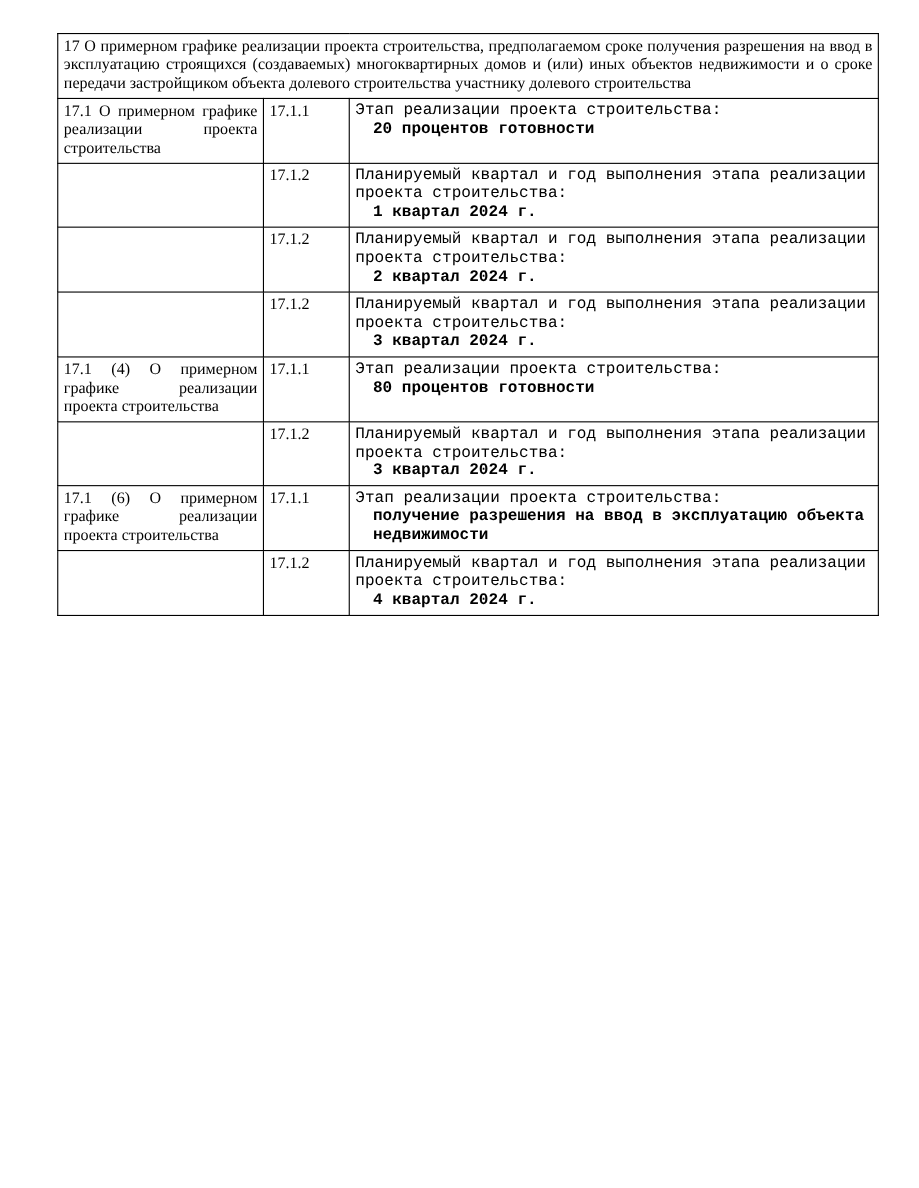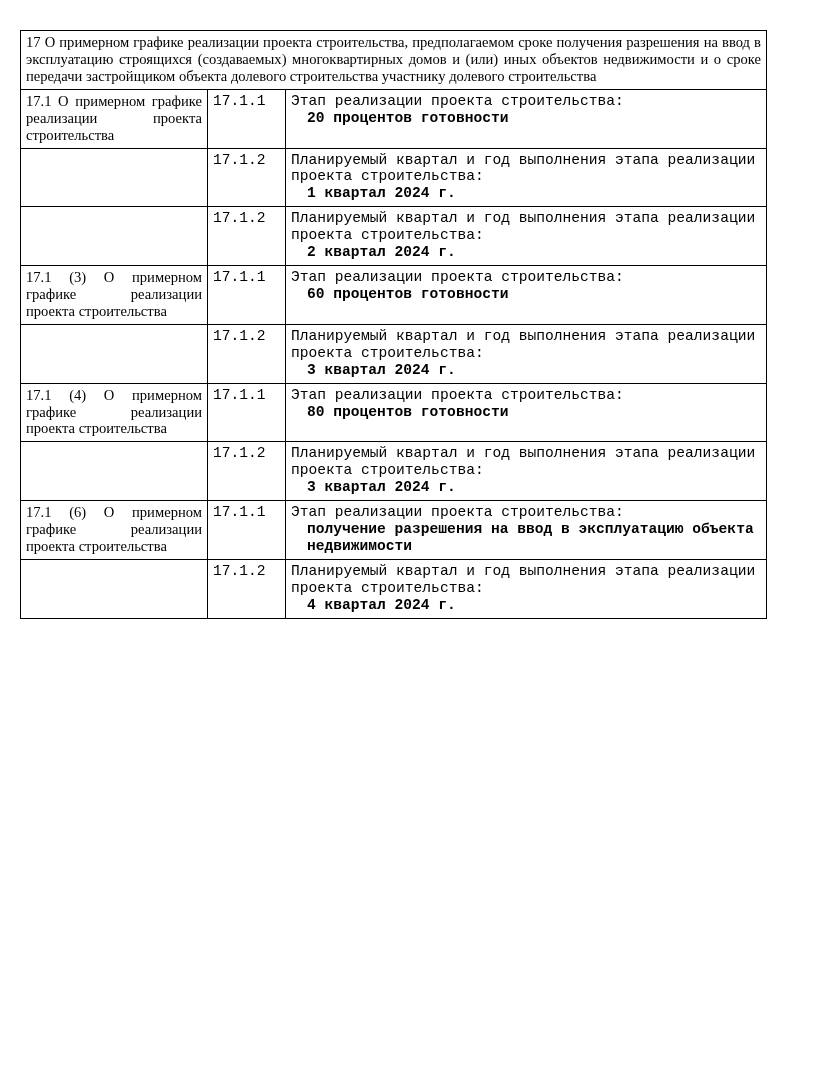--- a/index.html
+++ b/index.html
@@ -11,21 +11,21 @@
     width: 835px;
     height: 1080px;
     font-family: "Liberation Serif", serif;
     color: #000000;
   }
   .page {
     position: relative;
     width: 835px;
     height: 1080px;
     box-sizing: border-box;
-    padding: 30px 44px 0 20px;
+    padding: 30px 44px 0 52px;
   }
   table.doc-table {
     width: 747px;
     border-collapse: collapse;
     table-layout: fixed;
   }
   table.doc-table td {
     border: 1px solid #000000;
     vertical-align: top;
     padding: 3px 5px 4px 5px;
@@ -43,21 +43,20 @@
   .col-b { width: 78px; }
   .col-c { width: auto; }
   td.label-cell {
     text-align: justify;
     text-align-last: left;
     line-height: 1.17;
     padding-top: 4px;
   }
   td.code-cell {
     padding-top: 4px;
-    font-family: Liberation Mono, monospace;
   }
   td.value-cell {
     padding-top: 4px;
     font-family: Liberation Mono, monospace;
   }
   .val-line { display: block; }
   .val-bold { font-weight: bold; display: block; margin-left: 16px; }
   td.empty-cell { padding: 0; }
 </style>
 </head>
@@ -96,28 +95,20 @@
 
       <tr>
         <td class="label-cell empty-cell"></td>
         <td class="code-cell">17.1.2</td>
         <td class="value-cell">
           <span class="val-line">Планируемый квартал и год выполнения этапа реализации проекта строительства:</span>
           <span class="val-bold">2 квартал 2024 г.</span>
         </td>
       </tr>
 
-      <tr>
-        <td class="label-cell">17.1 (3) О примерном графике реализации проекта строительства</td>
-        <td class="code-cell">17.1.1</td>
-        <td class="value-cell">
-          <span class="val-line">Этап реализации проекта строительства:</span>
-          <span class="val-bold">60 процентов готовности</span>
-        </td>
-      </tr>
 
       <tr>
         <td class="label-cell empty-cell"></td>
         <td class="code-cell">17.1.2</td>
         <td class="value-cell">
           <span class="val-line">Планируемый квартал и год выполнения этапа реализации проекта строительства:</span>
           <span class="val-bold">3 квартал 2024 г.</span>
         </td>
       </tr>
 

